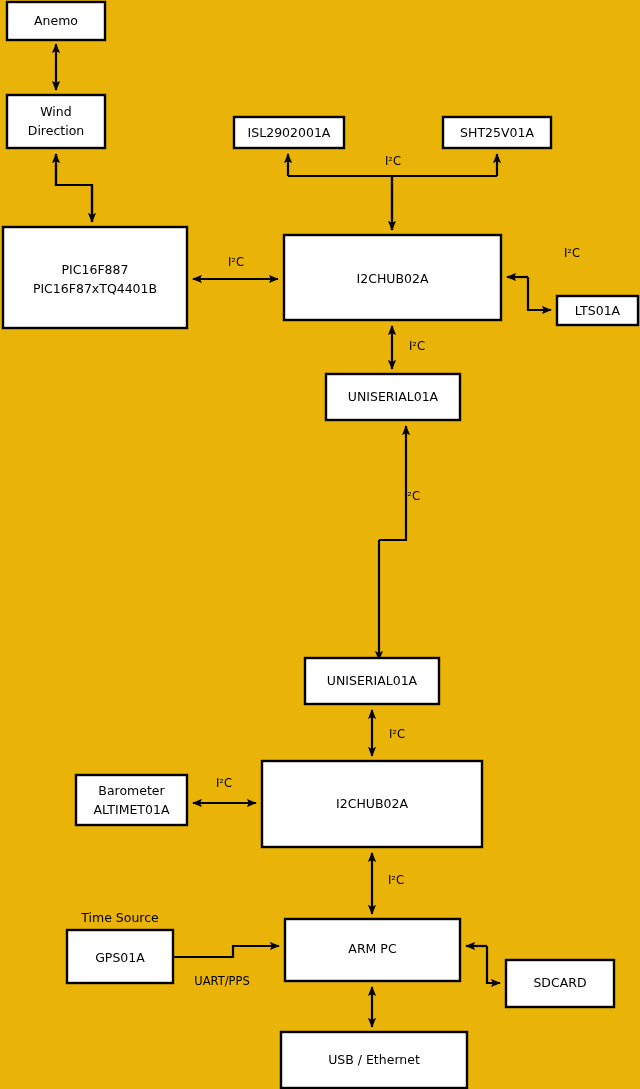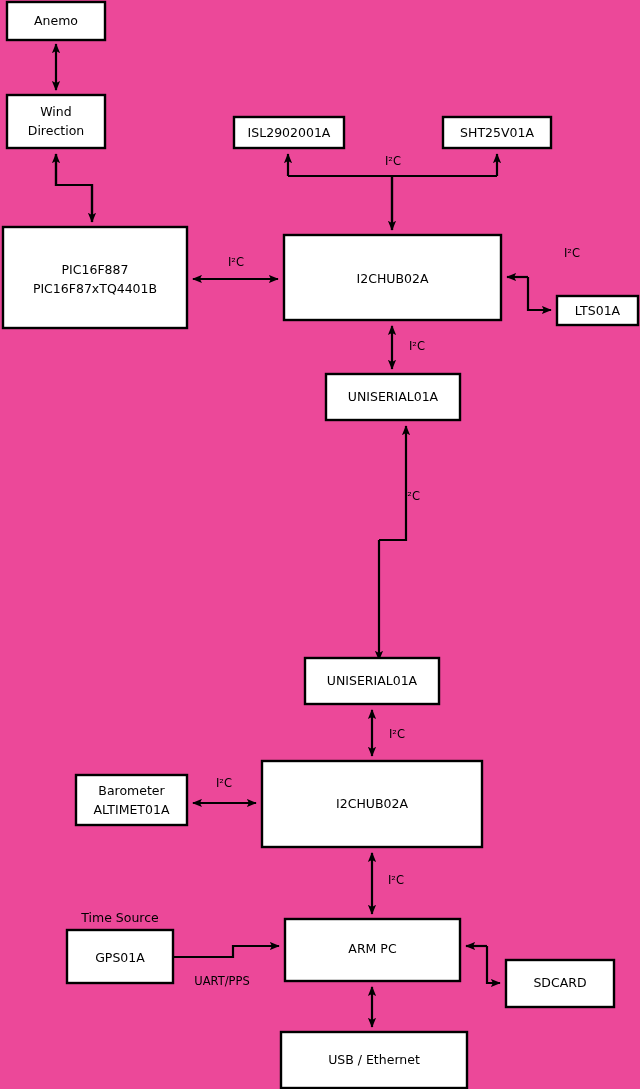--- a/index.html
+++ b/index.html
@@ -4,21 +4,21 @@
 <style>
   html, body {
     margin: 0;
     padding: 0;
     background: #ffffff;
   }
   #diagram-root {
     position: relative;
     width: 640px;
     height: 1089px;
-    background: #ec4899;
+    background: #eab308;
     font-family: "DejaVu Sans", sans-serif;
     overflow: hidden;
     text-decoration: underline;
   }
   svg.diagram {
     display: block;
     width: 640px;
     height: 1089px;
   }
   .node-box {

